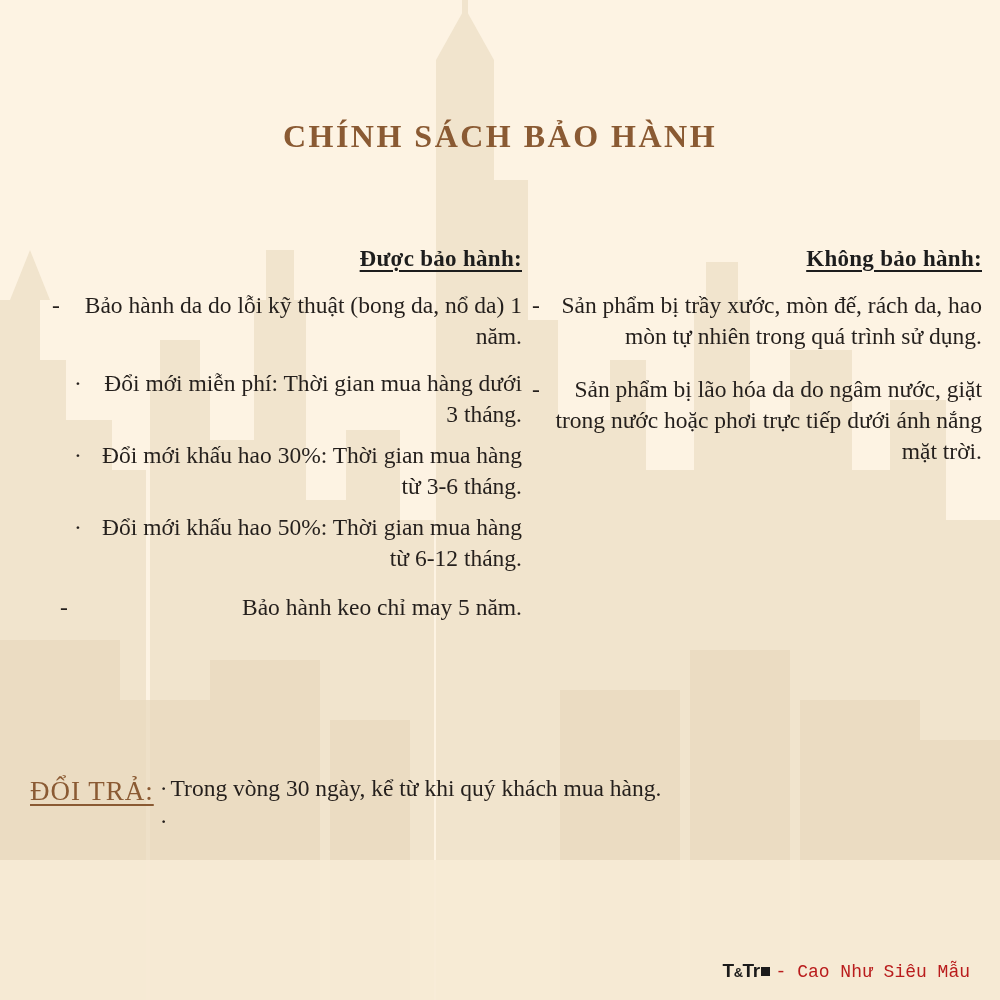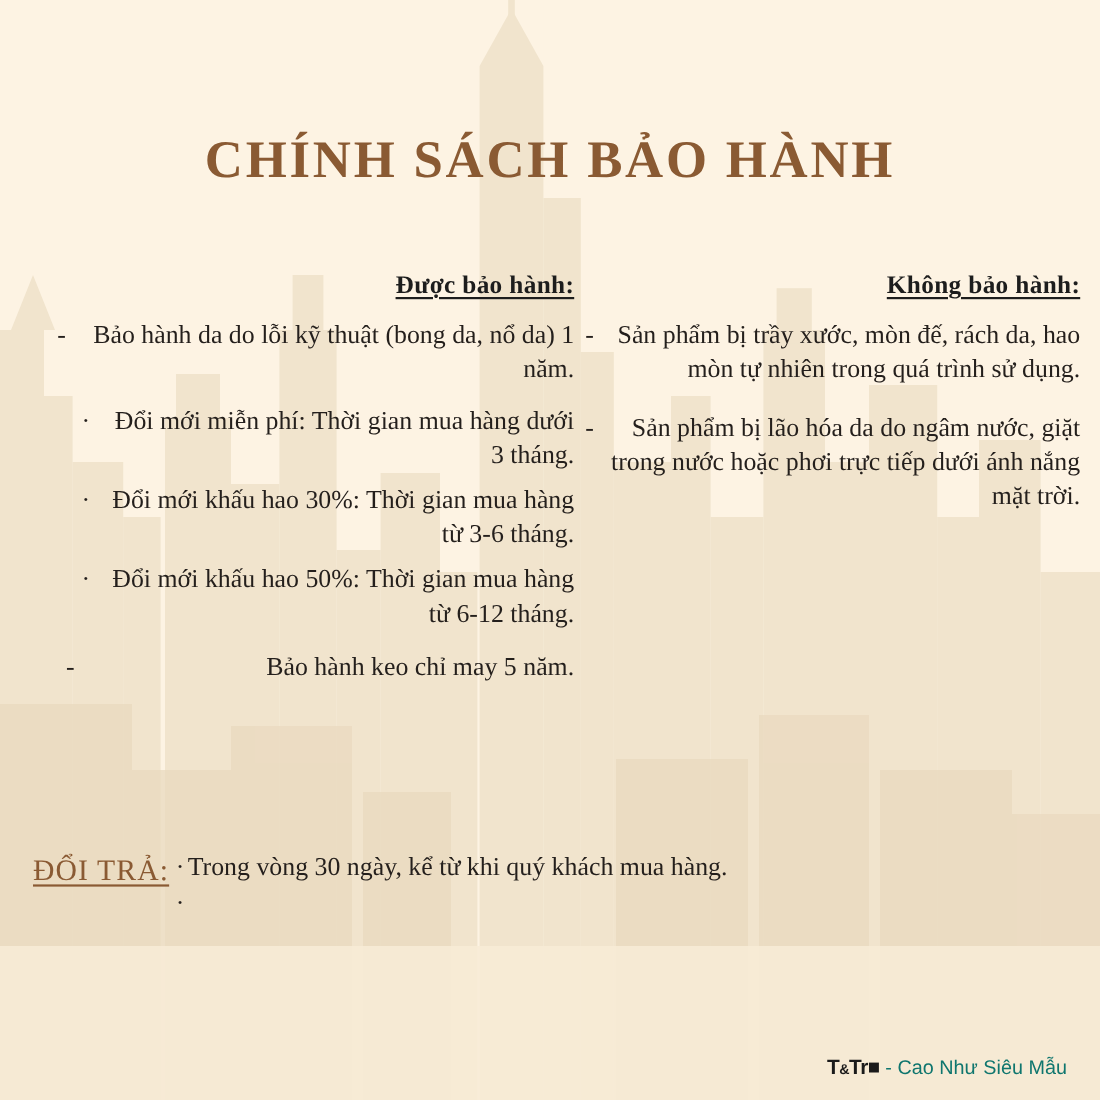--- a/index.html
+++ b/index.html
@@ -32,21 +32,21 @@
     pointer-events: none;
   }
 
   
   .title {
     position: absolute;
     top: 118px;
     left: 0;
     width: 1000px;
     text-align: center;
-    font-size: 48px;
+    font-size: 32px;
     font-weight: bold;
     letter-spacing: 2.5px;
     color: #8a5a33;
     font-family: "Liberation Serif", serif;
   }
 
   
   .col {
     position: absolute;
     top: 246px;
@@ -143,24 +143,24 @@
   .brand .sq {
     display: inline-block;
     width: 9px;
     height: 9px;
     background: #1b1b1b;
     margin-left: 1px;
     position: relative;
     top: -1px;
   }
   .footer-tag {
-    font-family: Liberation Sans, sans-serif;
+    font-family: Liberation Mono, monospace;
     font-size: 18px;
     margin-left: 6px;
-    color: #0f766e;
+    color: #b91c1c;
   }
 </style>
 </head>
 <body>
 
 <div class="page">
 
   <svg class="skyline" viewBox="0 0 1000 1000" preserveAspectRatio="none">
     <g fill="#f1e4cd">
       <rect x="0" y="300" width="40" height="700"></rect>

